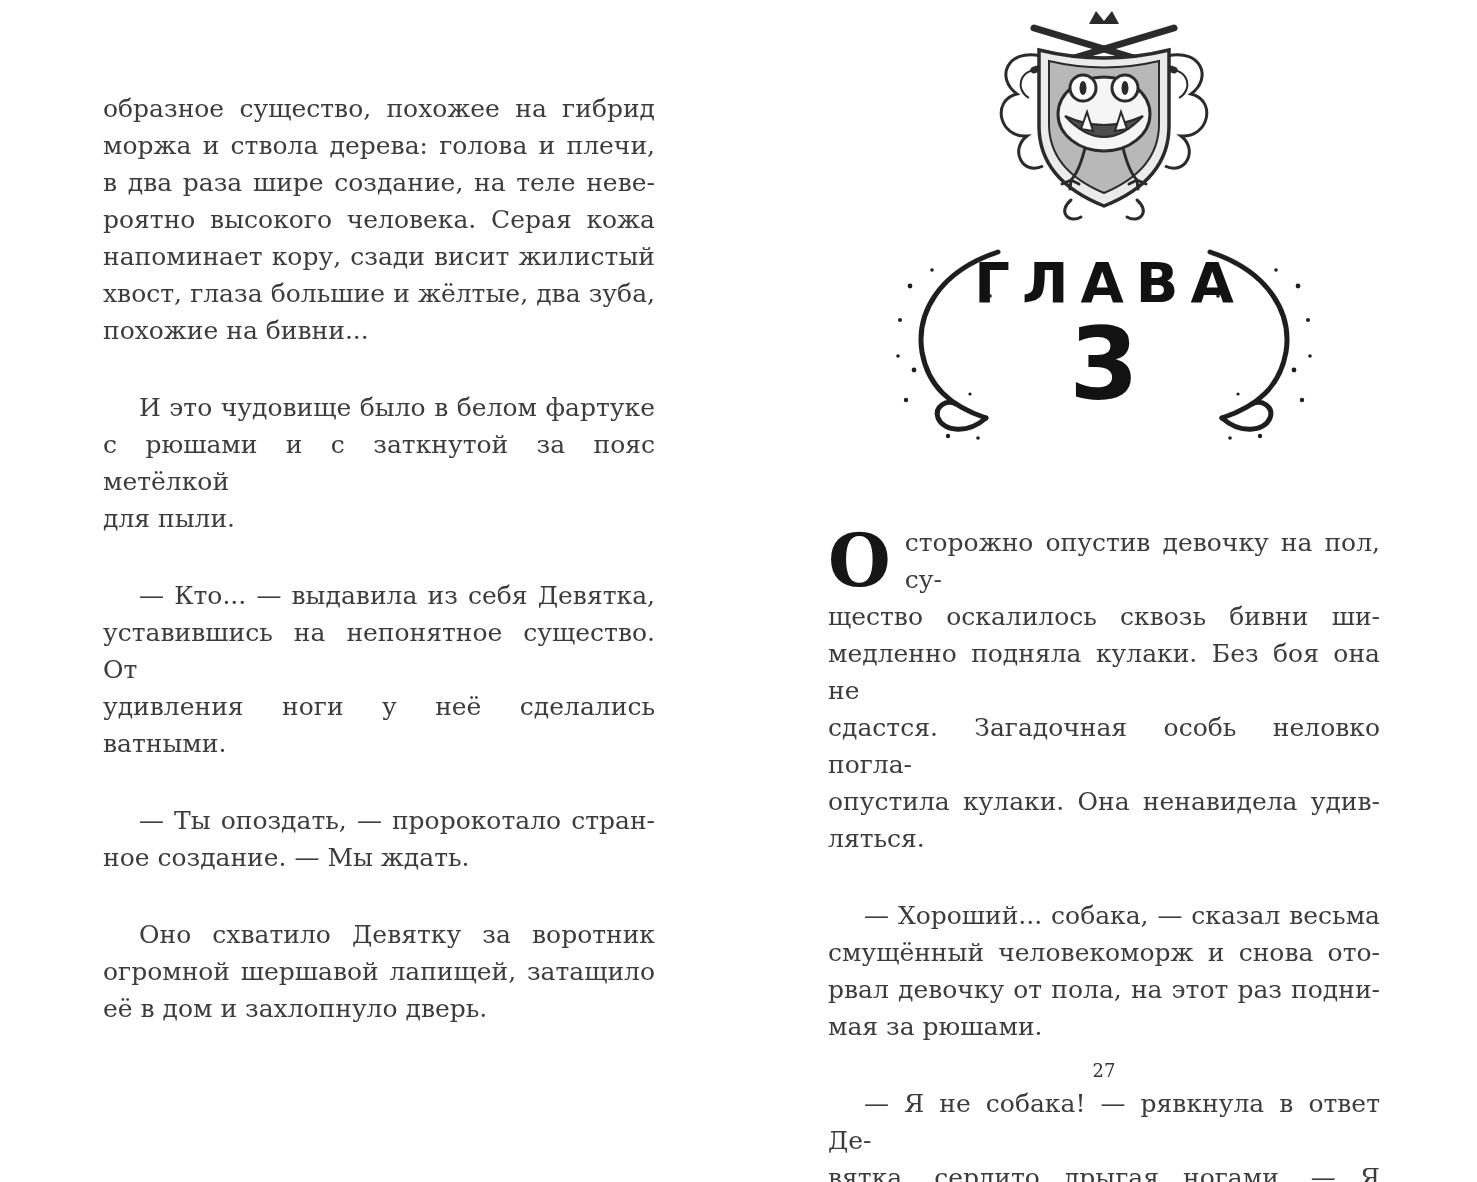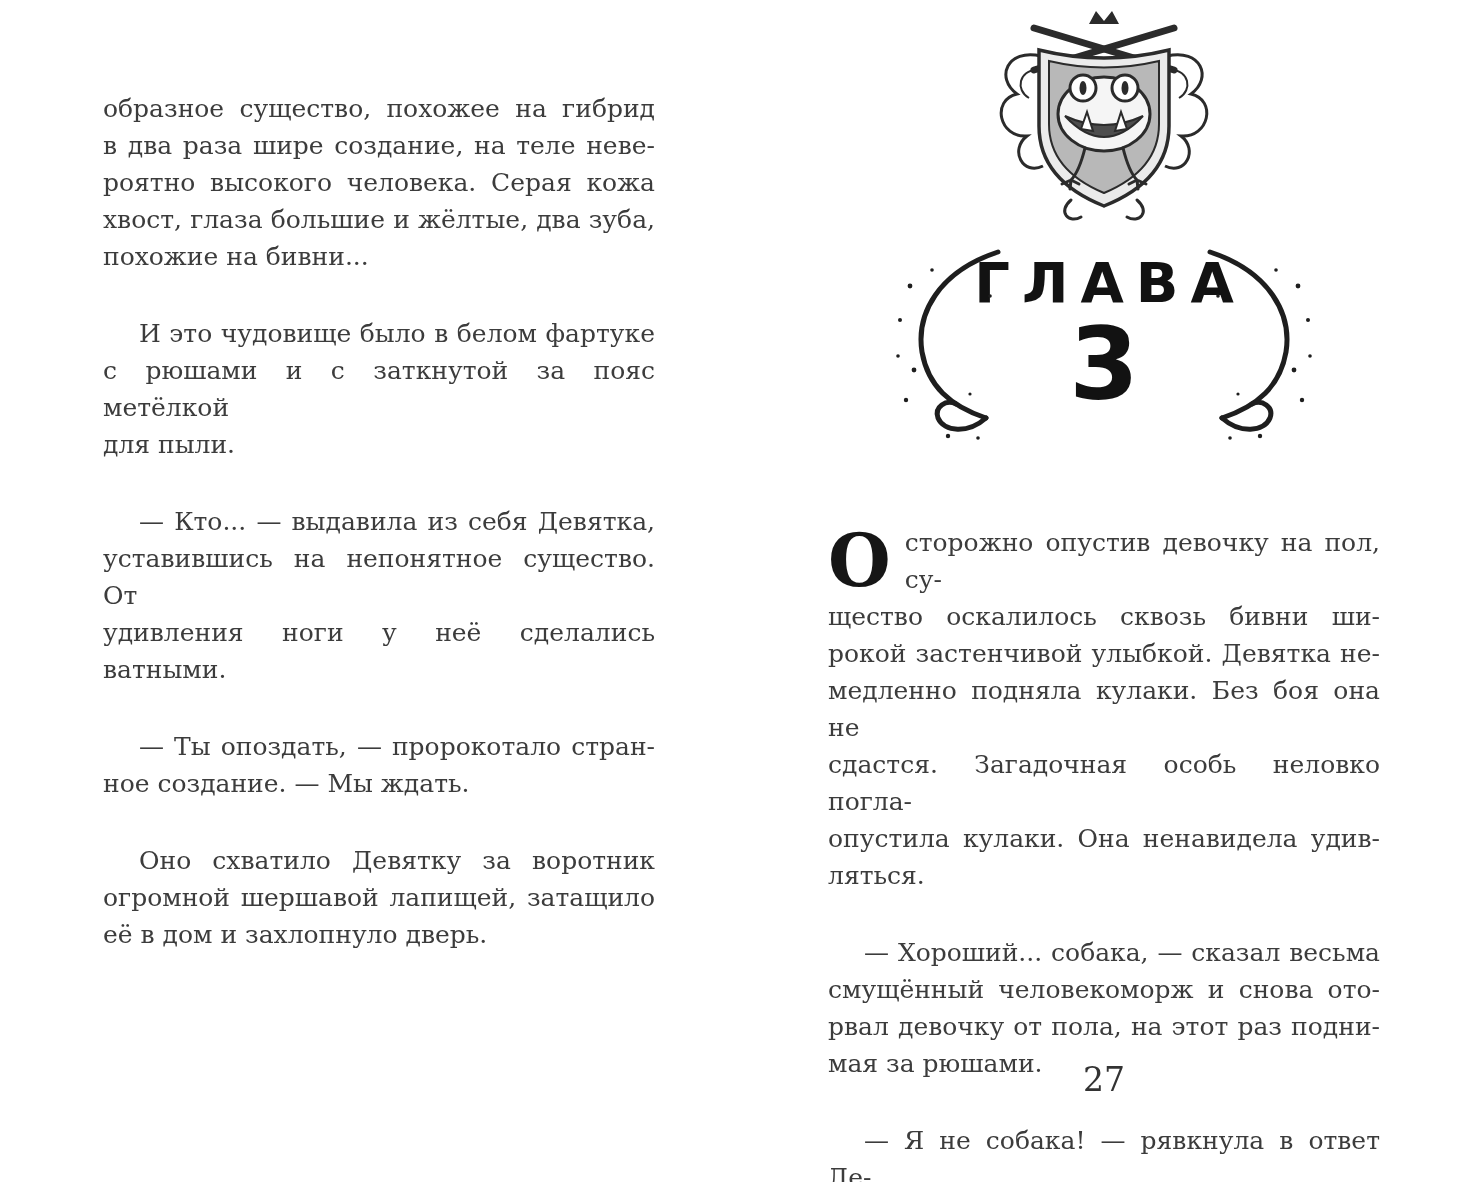--- a/index.html
+++ b/index.html
@@ -75,34 +75,36 @@
   .flourish { position: absolute; top: 236px; }
   .flourish.fl-left  { left: 58px; }
   .flourish.fl-right { right: 58px; transform: scaleX(-1); }
 
   .page-number {
     position: absolute;
     left: 828px;
     top: 1060px;
     width: 552px;
     text-align: center;
-    font-size: 33px;
+    font-size: 18px;
     color: #333333;
   }
 </style>
 </head>
 <body>
 
 <div class="spread">
 
   <div class="text-col" id="left-col">
       <div class="para">
         <div class="line">образное существо, похожее на гибрид</div>
+        <div class="line">моржа и ствола дерева: голова и плечи,</div>
         <div class="line">в два раза шире создание, на теле неве-</div>
         <div class="line">роятно высокого человека. Серая кожа</div>
+        <div class="line">напоминает кору, сзади висит жилистый</div>
         <div class="line">хвост, глаза большие и жёлтые, два зуба,</div>
         <div class="line endp">похожие на бивни...</div>
       </div>
       <div class="para">
         <div class="line indent">И это чудовище было в белом фартуке</div>
         <div class="line">с рюшами и с заткнутой за пояс метёлкой</div>
         <div class="line endp">для пыли.</div>
       </div>
       <div class="para">
         <div class="line indent">— Кто... — выдавила из себя Девятка,</div>
@@ -194,21 +196,20 @@
         <circle cx="84" cy="150" r="1.6"></circle>
       </g>
     </svg>
   </div>
 
   <div class="text-col" id="right-col">
       <div class="para">
         <span class="dropcap">О</span>
         <div class="line">сторожно опустив девочку на пол, су-</div>
         <div class="line">щество оскалилось сквозь бивни ши-</div>
-        <div class="line">рокой застенчивой улыбкой. Девятка не-</div>
         <div class="line">медленно подняла кулаки. Без боя она не</div>
         <div class="line">сдастся. Загадочная особь неловко погла-</div>
         <div class="line">опустила кулаки. Она ненавидела удив-</div>
         <div class="line endp">ляться.</div>
       </div>
       <div class="para">
         <div class="line indent">— Хороший... собака, — сказал весьма</div>
         <div class="line">смущённый человекоморж и снова ото-</div>
         <div class="line">рвал девочку от пола, на этот раз подни-</div>
         <div class="line endp">мая за рюшами.</div>

